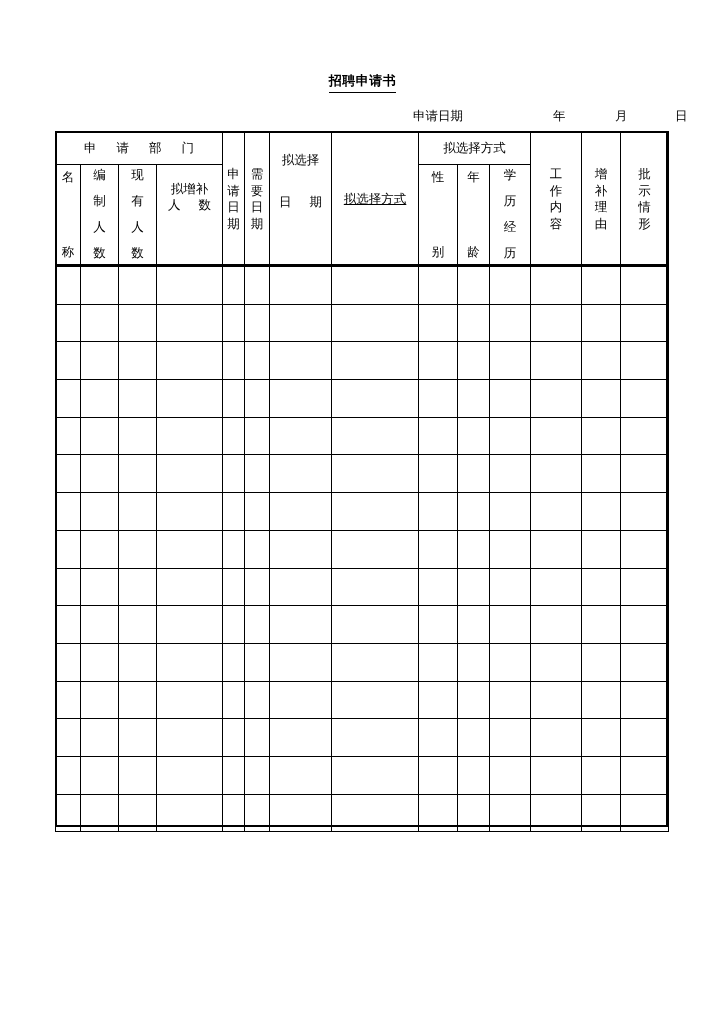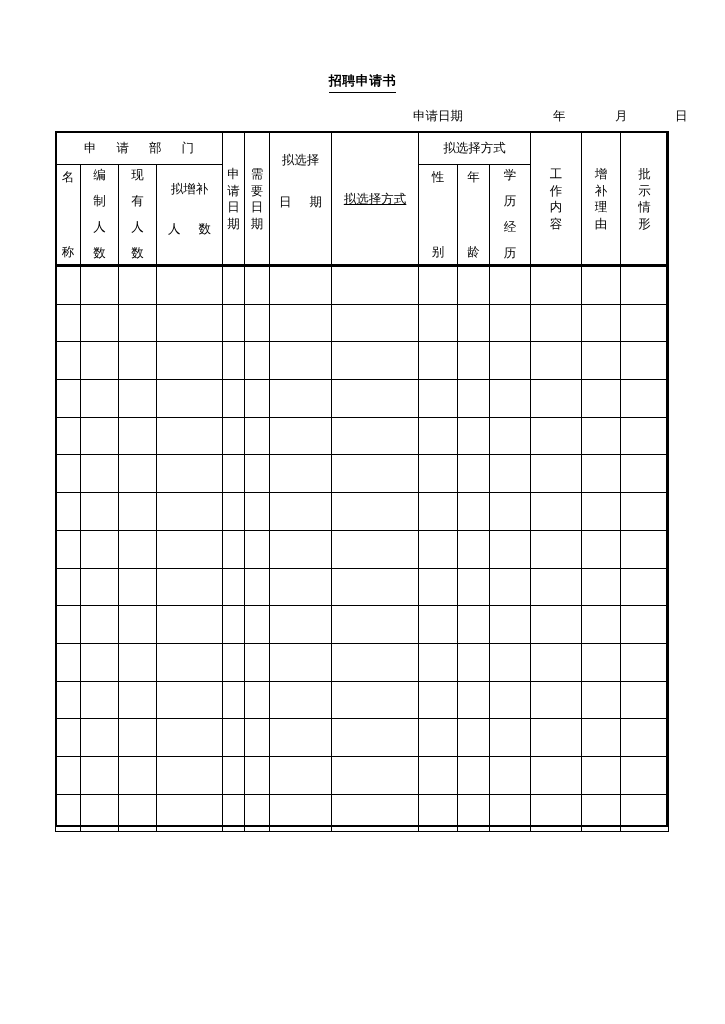--- a/index.html
+++ b/index.html
@@ -147,21 +147,20 @@
   .twoline {
     display: flex;
     flex-direction: column;
     align-items: center;
     justify-content: flex-start;
     height: 100%;
     padding-top: 16px;
     box-sizing: border-box;
   }
   .twoline .l2 {
-    margin-top: 24px;
     letter-spacing: 7px;
     text-indent: 7px;
   }
   .twoline.narrow {
     padding-top: 20px;
   }
   .twoline.narrow .l2 {
     margin-top: 26px;
   }
 

